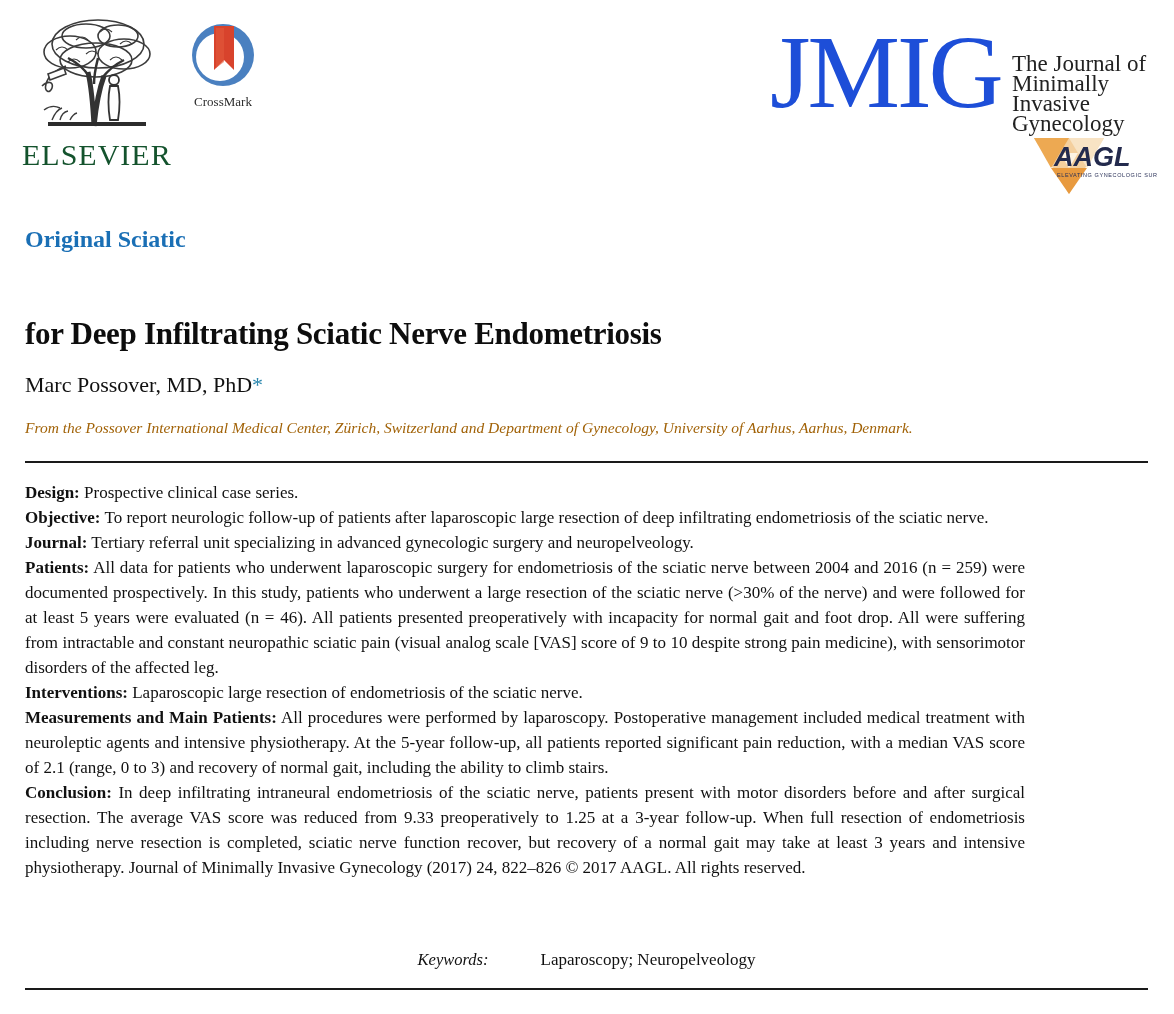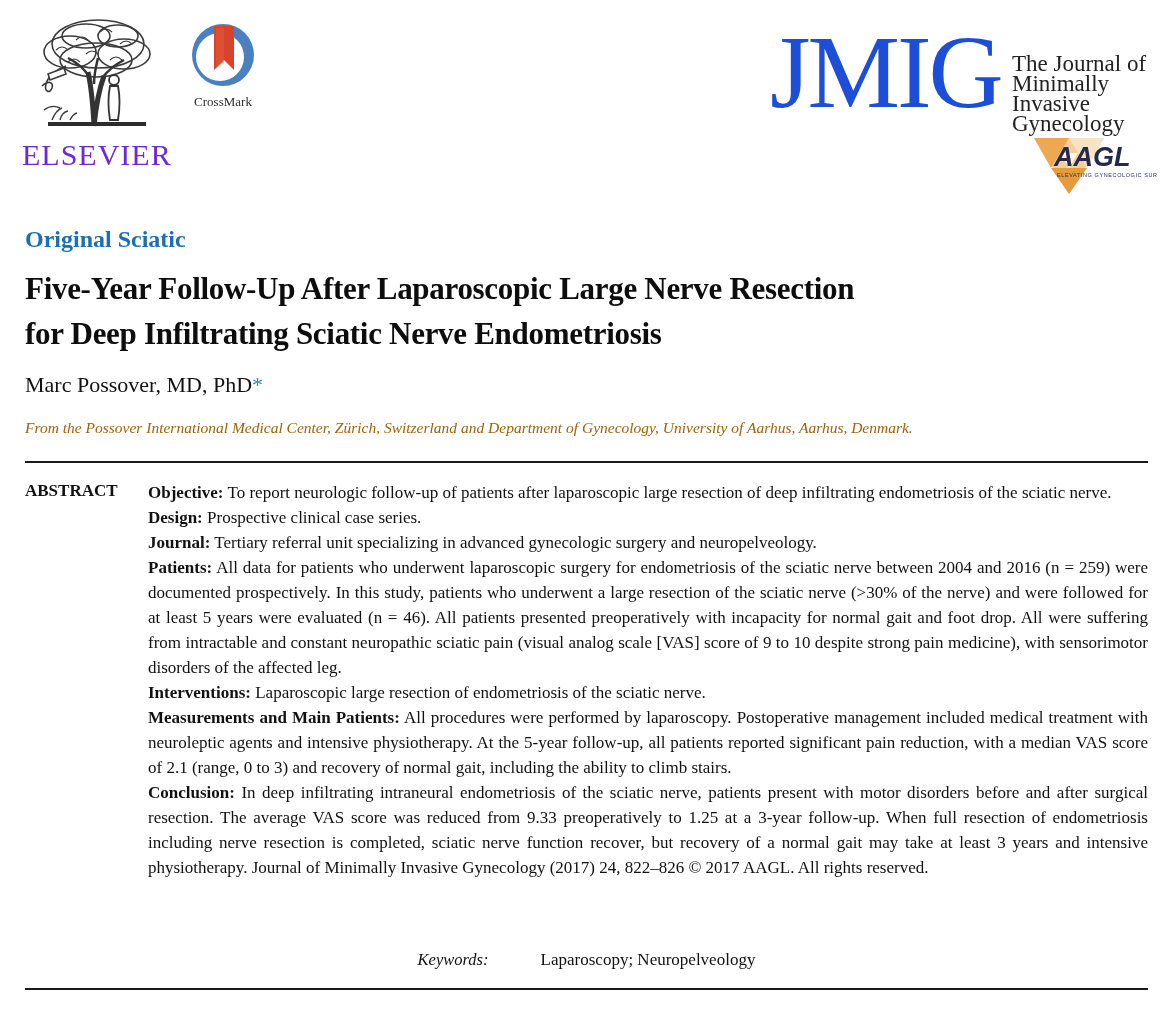--- a/index.html
+++ b/index.html
@@ -11,21 +11,21 @@
     height: 1014px;
     background: #fff;
     overflow: hidden;
   }
 
   
   .elsevier { position: absolute; left: 22px; top: 14px; width: 148px; text-align: center; }
   .elsevier svg { display: block; margin: 0 auto; }
   .elsevier-word {
     font-family: "Liberation Serif", serif;
-    font-size: 30px; letter-spacing: 1px; color: #6d28d9; margin-top: 2px;
+    font-size: 30px; letter-spacing: 1px; color: #14532d; margin-top: 2px;
   }
 
   .crossmark { position: absolute; left: 189px; top: 23px; width: 68px; text-align: center; }
   .crossmark-label { font-family: "Liberation Serif", serif; font-size: 13px; color: #2d2d2d; margin-top: 3px; }
 
   .jmig {
     position: absolute; left: 770px; top: 14px;
     font-family: "Liberation Serif", serif;
     font-size: 104px; line-height: 1.12; color: #1d4ed8;
     letter-spacing: -3px;
@@ -155,34 +155,33 @@
       <polygon points="39,2 74,2 57,32" fill="#f8e3c4"></polygon>
       <polygon points="21,32 57,32 39,58" fill="#e89a3f"></polygon>
       <polygon points="30,17 48,17 39,32" fill="#fdf3e3"></polygon>
       <text x="24" y="30" font-family="Liberation Sans, sans-serif" font-size="27" font-weight="bold" font-style="italic" fill="#232a4d">AAGL</text>
       <text x="27" y="41" font-family="Liberation Sans, sans-serif" font-size="5.5" letter-spacing="0.6" fill="#2a3158">ELEVATING GYNECOLOGIC SURGERY</text>
     </svg>
   </div>
 
   <div class="original-article">Original Sciatic</div>
 
-  <h1 class="article-title"><span>Five-Year Follow-Up After Laparoscopic Large Nerve Resection</span><br>
+  <h1 class="article-title"><br>
   <span>for Deep Infiltrating Sciatic Nerve Endometriosis</span></h1>
 
   <div class="author-line"><span>Marc Possover, MD, PhD</span><span class="author-mark">*</span></div>
 
   <div class="affiliation">From the Possover International Medical Center, Zürich, Switzerland and Department of Gynecology, University of Aarhus, Aarhus, Denmark.</div>
 
   <div class="rule rule-top"></div>
 
   <div class="abstract-row">
-    <div class="abstract-label">ABSTRACT</div>
     <div class="abstract-body">
+        <p><b>Design:</b> Prospective clinical case series.</p>
         <p><b>Objective:</b> To report neurologic follow-up of patients after laparoscopic large resection of deep infiltrating endometriosis of the sciatic nerve.</p>
-        <p><b>Design:</b> Prospective clinical case series.</p>
         <p><b>Journal:</b> Tertiary referral unit specializing in advanced gynecologic surgery and neuropelveology.</p>
         <p><b>Patients:</b> All data for patients who underwent laparoscopic surgery for endometriosis of the sciatic nerve between 2004 and 2016 (n = 259) were documented prospectively. In this study, patients who underwent a large resection of the sciatic nerve (&gt;30% of the nerve) and were followed for at least 5 years were evaluated (n = 46). All patients presented preoperatively with incapacity for normal gait and foot drop. All were suffering from intractable and constant neuropathic sciatic pain (visual analog scale [VAS] score of 9 to 10 despite strong pain medicine), with sensorimotor disorders of the affected leg.</p>
         <p><b>Interventions:</b> Laparoscopic large resection of endometriosis of the sciatic nerve.</p>
         <p><b>Measurements and Main Patients:</b> All procedures were performed by laparoscopy. Postoperative management included medical treatment with neuroleptic agents and intensive physiotherapy. At the 5-year follow-up, all patients reported significant pain reduction, with a median VAS score of 2.1 (range, 0 to 3) and recovery of normal gait, including the ability to climb stairs.</p>
         <p><b>Conclusion:</b> In deep infiltrating intraneural endometriosis of the sciatic nerve, patients present with motor disorders before and after surgical resection. The average VAS score was reduced from 9.33 preoperatively to 1.25 at a 3-year follow-up. When full resection of endometriosis including nerve resection is completed, sciatic nerve function recover, but recovery of a normal gait may take at least 3 years and intensive physiotherapy. Journal of Minimally Invasive Gynecology (2017) 24, 822–826 © 2017 AAGL. All rights reserved.</p>
       </div>
   </div>
 
   <div class="keywords-row">
     <div class="keywords-label">Keywords:</div>

